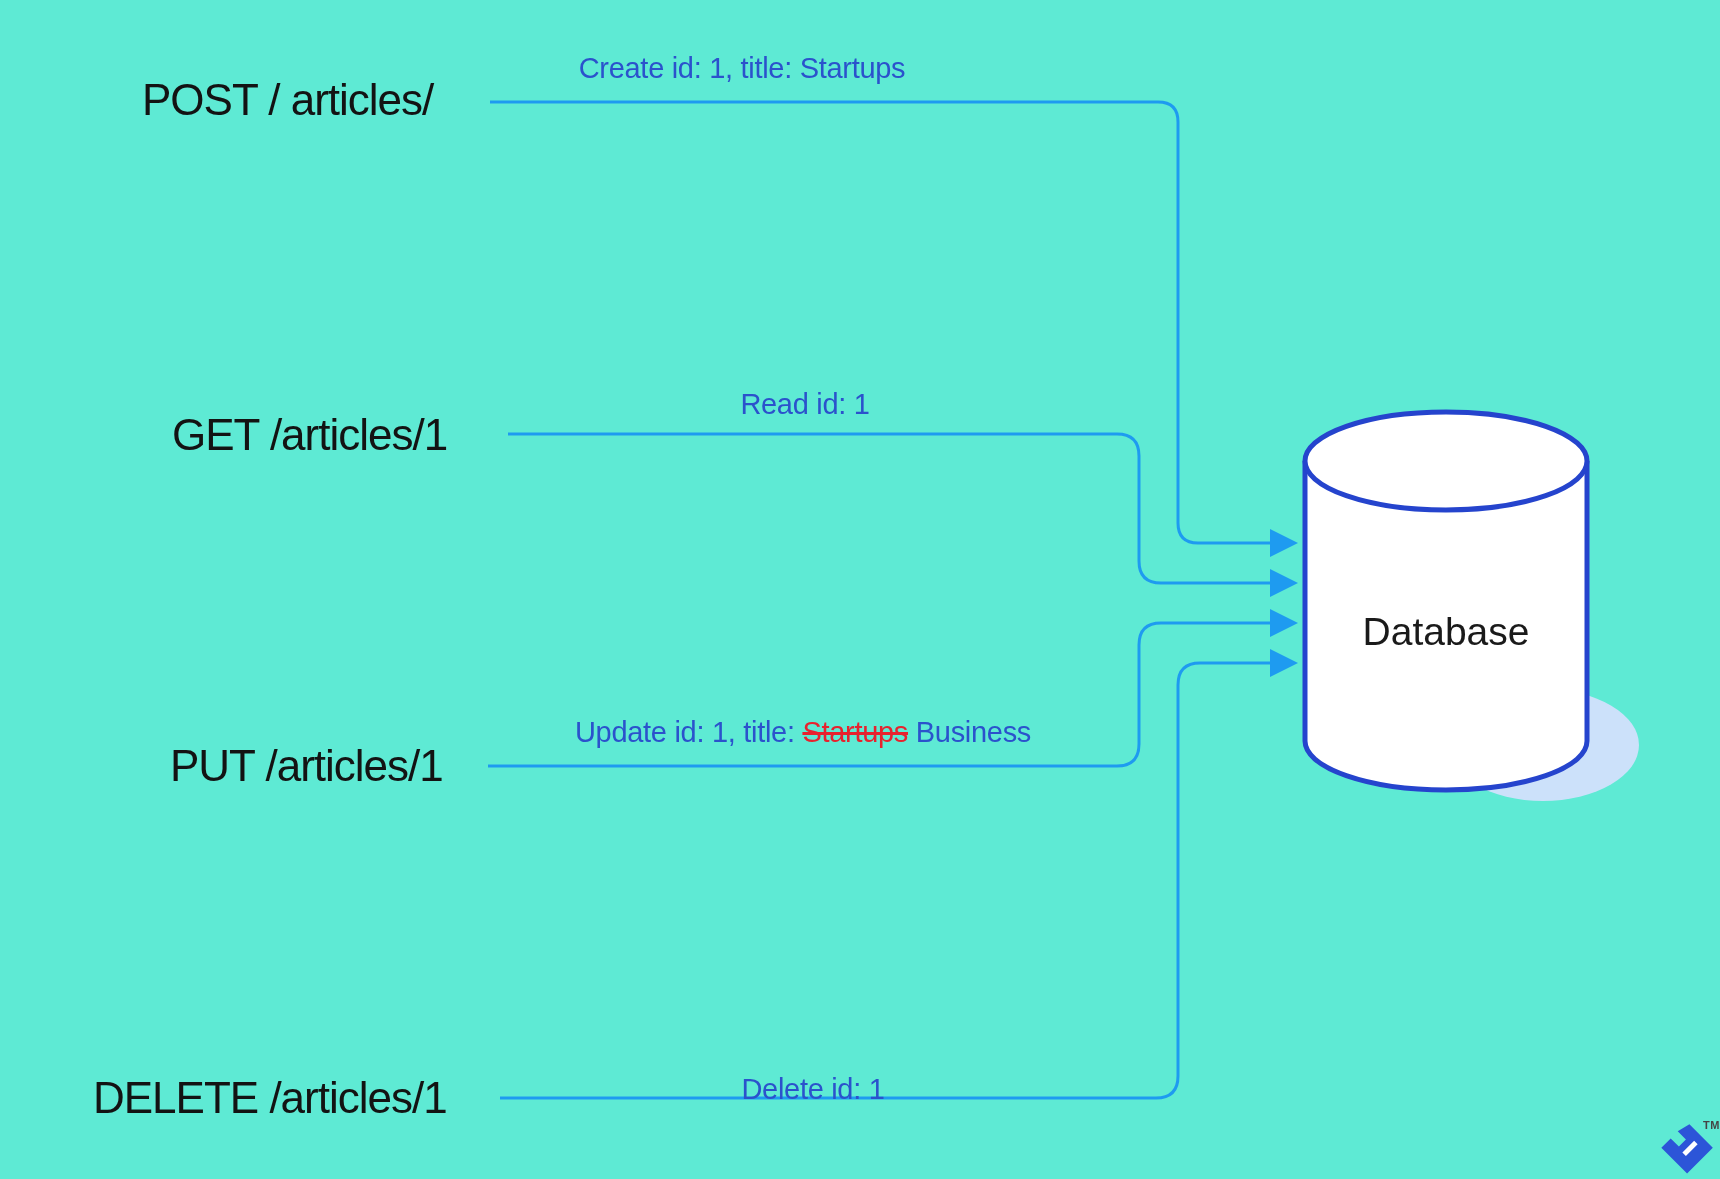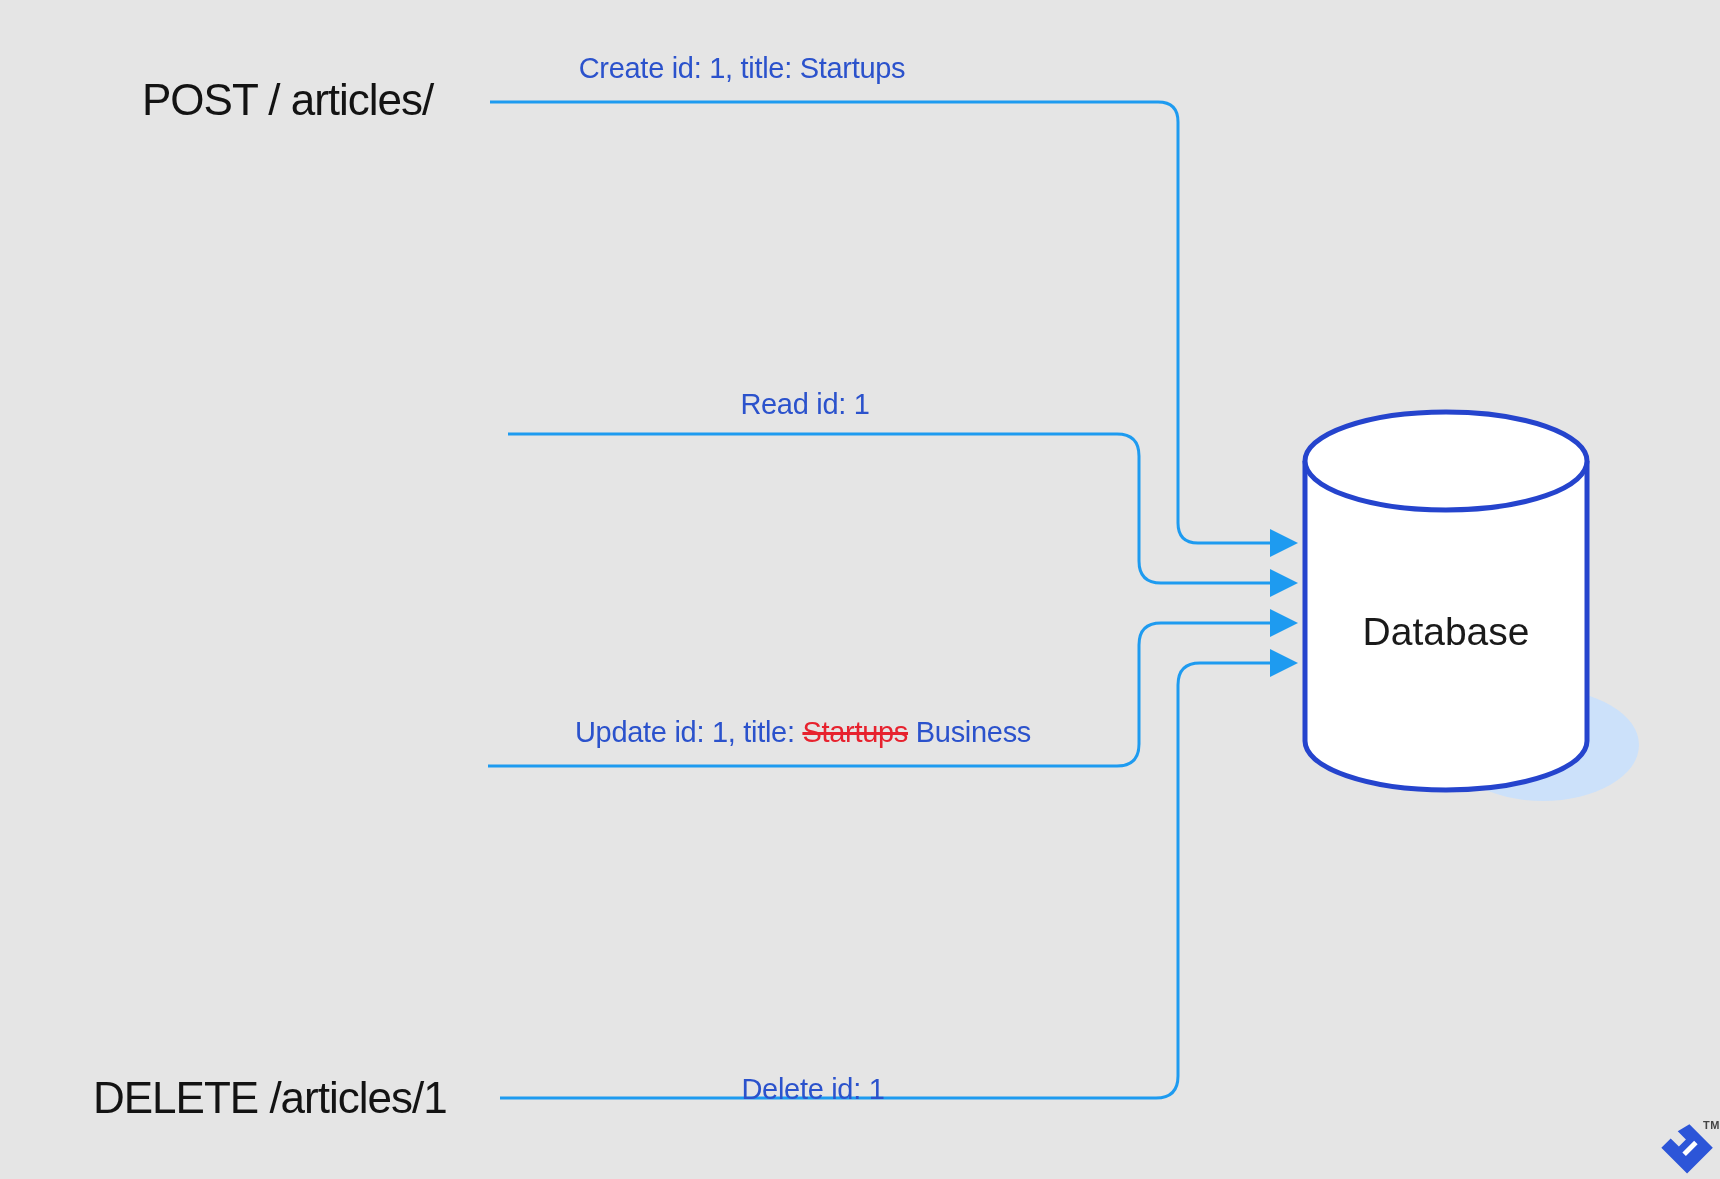--- a/index.html
+++ b/index.html
@@ -1,19 +1,19 @@
 <!DOCTYPE html>
 <html><head>
 <meta charset="utf-8">
 <style>
   html,body{margin:0;padding:0;background:#ffffff;}
   .canvas{
     position:relative;
     width:1720px;height:1179px;
-    background:#e5e5e5;
+    background:#5eead4;
     font-family:"Liberation Sans", sans-serif;
     overflow:hidden;
   }
   .layer{position:absolute;left:0;top:0;}
   .label{
     position:absolute;
     color:#131313;
     font-size:44px;
     line-height:44px;
     letter-spacing:-1px;
@@ -94,20 +94,22 @@
       <polygon points="1270,649 1298,663 1270,677" fill="#1e9bf0" stroke="none"></polygon>
     </g>
 
     <g transform="translate(1659,1122) scale(1.17)">
       <path d="M26 2 L46 22 L24 44 L2 22 L10 14 L17 21 L23 15 L16 8 Z" fill="#2c55d8"></path>
       <path d="M20 26 L30 16 L33 19 L23 29 Z" fill="#ffffff"></path>
     </g>
   </svg>
 
   <div class="label post-label">POST / articles/</div>
+  <div class="label get-label">GET /articles/1</div>
+  <div class="label put-label">PUT /articles/1</div>
   <div class="label delete-label">DELETE /articles/1</div>
 
   <div class="annotation create-annotation">Create id: 1, title: Startups</div>
   <div class="annotation read-annotation">Read id: 1</div>
   <div class="annotation update-annotation">
     <span>Update id: 1, title: </span><span class="struck">Startups</span><span> Business</span>
   </div>
   <div class="annotation delete-annotation">Delete id: 1</div>
 
   <div class="db-label">Database</div>

